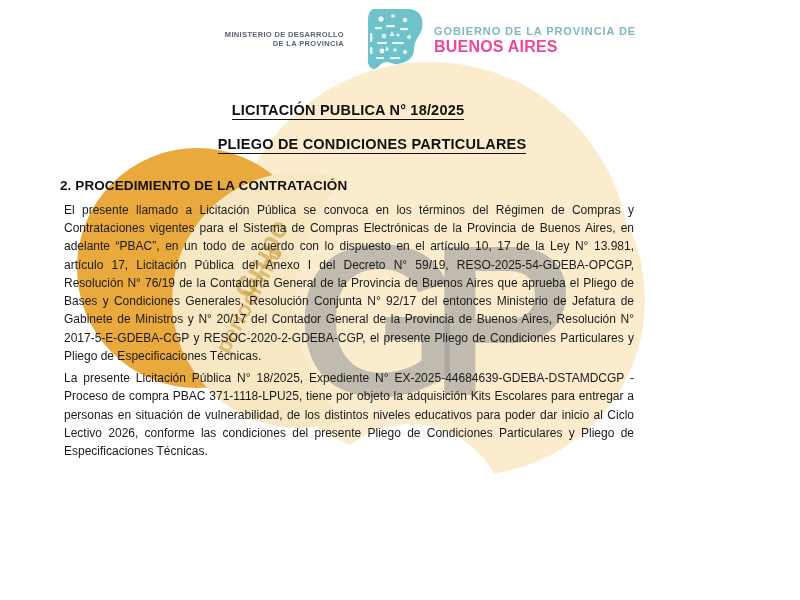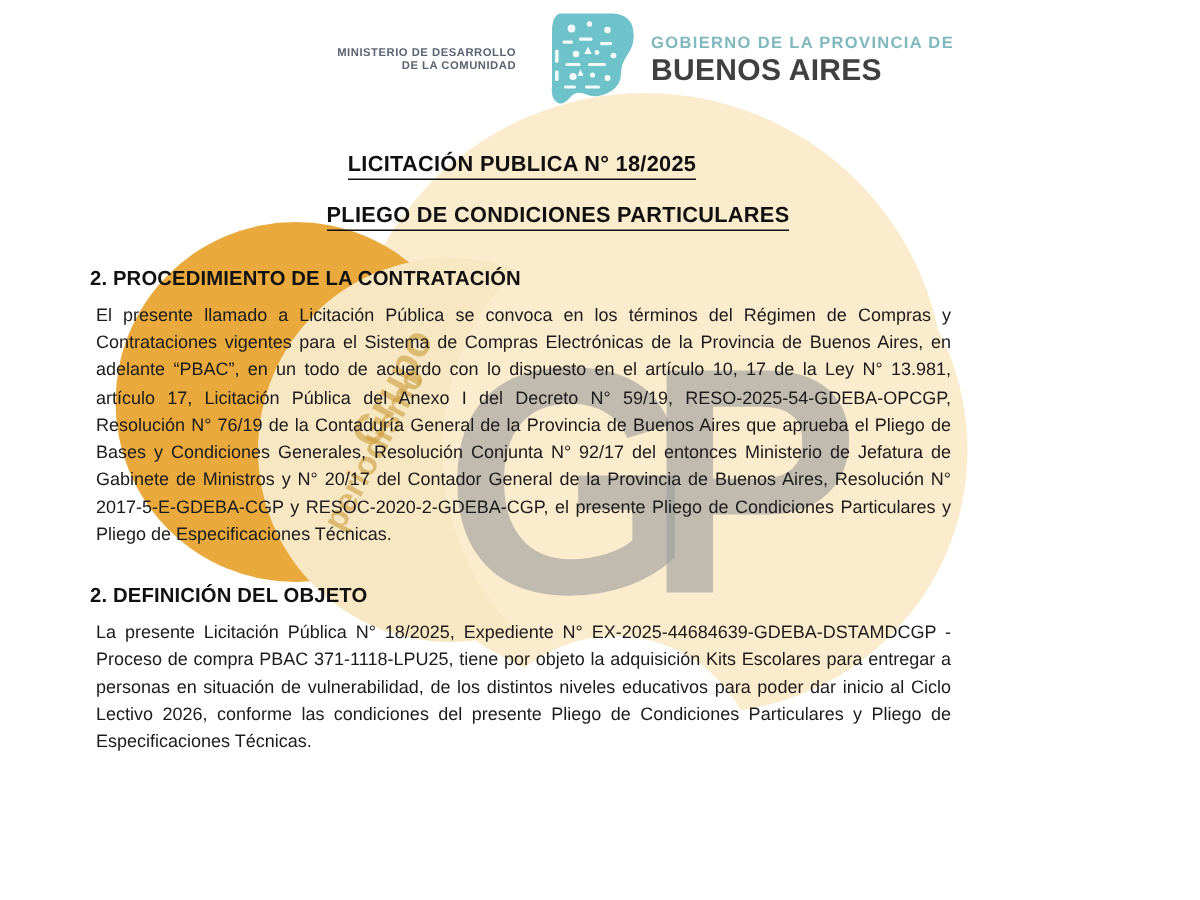--- a/index.html
+++ b/index.html
@@ -82,24 +82,24 @@
   }
   .gov-top {
     font-size: 11px;
     font-weight: bold;
     letter-spacing: 0.9px;
     color: #7fb8bd;
     white-space: nowrap;
     margin-bottom: 2px;
   }
   .gov-bottom {
-    font-size: 20px;
+    font-size: 16px;
     font-weight: bold;
     letter-spacing: 0.2px;
-    color: #404040;
+    color: #ec4899;
     white-space: nowrap;
   }
 
   
   .doc-title {
     text-align: center;
     font-size: 14.5px;
     font-weight: bold;
     letter-spacing: 0.2px;
     color: #111111;
@@ -163,21 +163,21 @@
       <text x="228" y="355" transform="rotate(-62 228 355)" font-family="Liberation Sans, sans-serif" font-size="22" font-weight="bold" fill="#c8962f" fill-opacity="0.55">periodismo</text>
     </g>
   </svg>
 
   <div id="content">
 
     <div class="letterhead">
 
       <div class="ministry-block">
         <div class="ministry-line">MINISTERIO DE DESARROLLO</div>
-        <div class="ministry-line">DE LA COMUNIDAD</div>
+        <div class="ministry-line">DE LA PROVINCIA</div>
       </div>
 
       <div class="gov-logo">
         <svg class="provincia-mark" viewBox="0 0 64 66" xmlns="http://www.w3.org/2000/svg">
 
           <path d="M11 2 L47 2 Q58 3 60 12 Q62 22 56 30 Q52 36 52 42 Q52 50 45 54
                    Q36 59 29 56 Q22 53 18 58 Q13 64 9 61 Q5 58 6 50 L6 14 Q6 4 11 2 Z" fill="#6ec2c9"></path>
 
           <g fill="#ffffff" opacity="0.92">
             <circle cx="19" cy="12" r="2.6"></circle>
@@ -214,18 +214,17 @@
     </h1>
     <h2 class="doc-title" id="title-2">
       <span>PLIEGO DE CONDICIONES PARTICULARES</span>
     </h2>
 
     <div class="body-wrap">
 
       <div class="section-heading">2. PROCEDIMIENTO DE LA CONTRATACIÓN</div>
       <p class="para">El presente llamado a Licitación Pública se convoca en los términos del Régimen de Compras y Contrataciones vigentes para el Sistema de Compras Electrónicas de la Provincia de Buenos Aires, en adelante “PBAC”, en un todo de acuerdo con lo dispuesto en el artículo 10, 17 de la Ley N° 13.981, artículo 17, Licitación Pública del Anexo I del Decreto N° 59/19, RESO-2025-54-GDEBA-OPCGP, Resolución N° 76/19 de la Contaduría General de la Provincia de Buenos Aires que aprueba el Pliego de Bases y Condiciones Generales, Resolución Conjunta N° 92/17 del entonces Ministerio de Jefatura de Gabinete de Ministros y N° 20/17 del Contador General de la Provincia de Buenos Aires, Resolución N° 2017-5-E-GDEBA-CGP y RESOC-2020-2-GDEBA-CGP, el presente Pliego de Condiciones Particulares y Pliego de Especificaciones Técnicas.</p>
 
-      <div class="section-heading" id="heading-2">2. DEFINICIÓN DEL OBJETO</div>
       <p class="para">La presente Licitación Pública N° 18/2025, Expediente N° EX-2025-44684639-GDEBA-DSTAMDCGP - Proceso de compra PBAC 371-1118-LPU25, tiene por objeto la adquisición Kits Escolares para entregar a personas en situación de vulnerabilidad, de los distintos niveles educativos para poder dar inicio al Ciclo Lectivo 2026, conforme las condiciones del presente Pliego de Condiciones Particulares y Pliego de Especificaciones Técnicas.</p>
 
     </div>
   </div>
 </div>
 
 </body></html>

